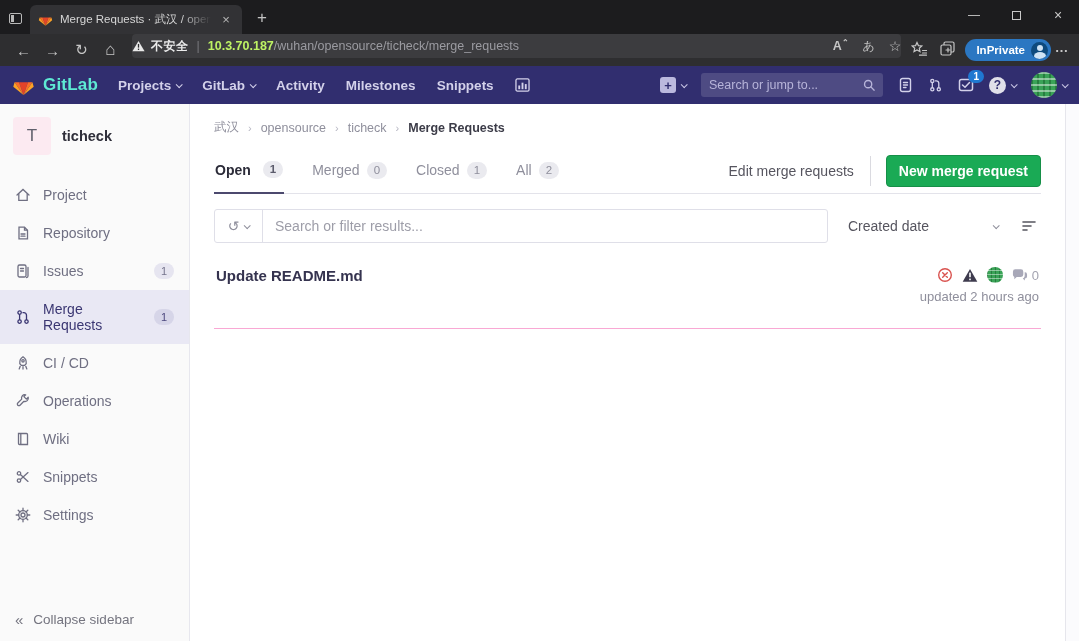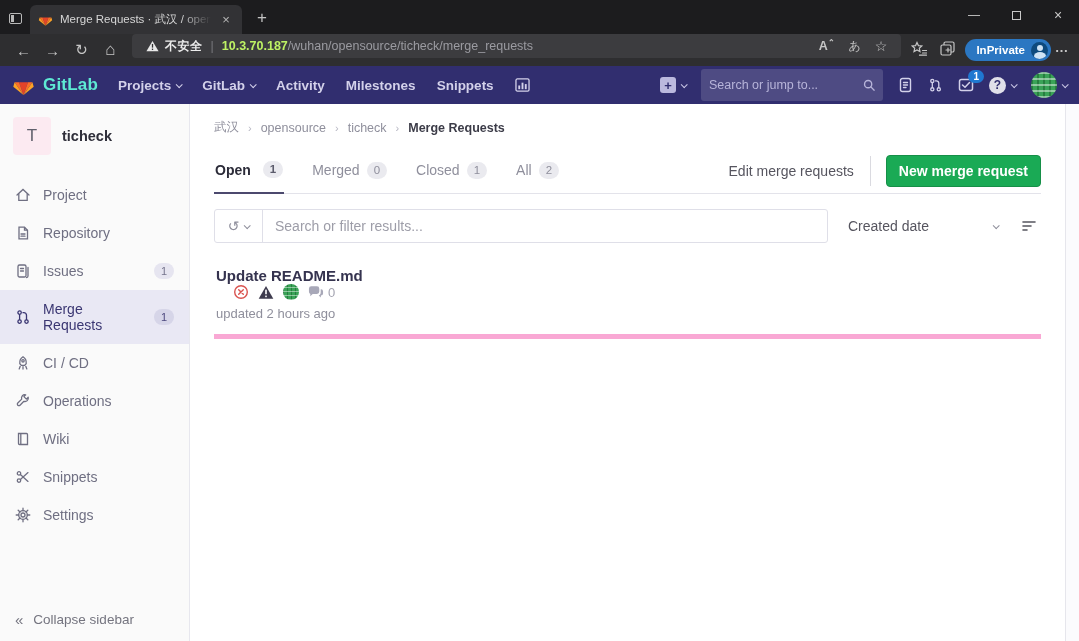--- a/index.html
+++ b/index.html
@@ -17,21 +17,21 @@
                -webkit-mask-image:linear-gradient(90deg,#000 80%,transparent); mask-image:linear-gradient(90deg,#000 80%,transparent); }
   .tab-close { color:#b5b5b5; font-size:13px; width:16px; text-align:center; }
   .newtab { color:#c3c3c3; font-size:17px; margin:0 0 6px 10px; width:20px; text-align:center; }
   .wincontrols { position:absolute; right:0; top:0; height:30px; display:flex; }
   .wincontrols > span { width:42px; height:30px; display:flex; align-items:center; justify-content:center; color:#c9c9c9; font-size:12px; }
   .maxbox { width:9px; height:9px; border:1.2px solid #c9c9c9; display:inline-block; }
 
   
   .toolbar { height:32px; background:#2e2e30; display:flex; align-items:center; padding:0 10px; gap:2px; }
   .navglyph { width:27px; height:26px; display:flex; align-items:center; justify-content:center; color:#c6c6c6; font-size:15px; }
-  .omnibox { flex:1; height:24px; margin:0 8px 8px 6px; background:#3c3c3f; border-radius:4px; display:flex; align-items:center; padding:0 14px; font-size:12.5px; }
+  .omnibox { flex:1; height:24px; margin:0 8px 8px 6px; background:#3c3c3f; border-radius:4px; display:flex; align-items:center; padding:0 0; font-size:12.5px; }
   .warn-tri { margin-right:6px; display:flex; }
   .warn-text { color:#ececec; font-weight:700; font-size:12px; letter-spacing:.5px; }
   .url-sep { color:#77777c; margin:0 8px; }
   .url-host { color:#bef264; font-weight:700; }
   .url-path { color:#9b9ba1; }
   .om-right { margin-left:auto; display:flex; align-items:center; gap:14px; color:#c6c6c6; }
   .ra-a { font-size:12.5px; font-weight:700; }
   .ra-a sup { font-size:8px; }
   .tr-glyph { font-size:12px; }
   .star { font-size:14px; }
@@ -46,21 +46,21 @@
   
   .gl-navbar { height:38px; background:#312e6f; display:flex; align-items:center; padding:0 12px; }
   .brand { display:flex; align-items:center; gap:8px; margin-right:20px; }
   .brand-name { color:#5eead4; font-size:17px; font-weight:700; letter-spacing:.2px; }
   .gl-links { display:flex; align-items:center; gap:21px; }
   .gl-link { color:#d3d1ea; font-size:13.5px; font-weight:600; display:flex; align-items:center; gap:5px; }
   .chev { width:5px; height:5px; border-right:1.5px solid currentColor; border-bottom:1.5px solid currentColor; transform:rotate(45deg) translateY(-1px); display:inline-block; }
   .gl-right { margin-left:auto; display:flex; align-items:center; gap:15px; }
   .plusbox { display:flex; align-items:center; gap:5px; color:#c9c7e6; }
   .plusbox .pb { width:16px; height:16px; border-radius:3px; background:#bbb9de; color:#312e6f; font-weight:700; font-size:13px; display:flex; align-items:center; justify-content:center; }
-  .gl-search { width:182px; height:32px; background:rgba(255,255,255,.14); border-radius:3px; display:flex; align-items:center; padding:0 8px; }
+  .gl-search { width:182px; height:24px; background:rgba(255,255,255,.14); border-radius:3px; display:flex; align-items:center; padding:0 8px; }
   .gl-search input { flex:1; background:transparent; border:0; outline:none; color:#fff; font-size:12.5px; font-family:inherit; min-width:0; }
   .gl-search input::placeholder { color:#b7b4d9; }
   .nav-ico { position:relative; display:flex; align-items:center; }
   .todo-badge { position:absolute; top:-7px; right:-10px; background:#1f78d1; color:#fff; font-size:10px; font-weight:700; border-radius:8px; padding:1px 5px; }
   .help { display:flex; align-items:center; gap:5px; color:#c9c7e6; }
   .help .q { width:17px; height:17px; border-radius:50%; background:rgba(255,255,255,.85); color:#312e6f; font-weight:700; font-size:12px; display:flex; align-items:center; justify-content:center; }
   .gl-avatar-wrap { display:flex; align-items:center; gap:5px; color:#c9c7e6; }
   .gl-avatar { width:26px; height:26px; border-radius:50%; background:#3aa357;
     background-image:repeating-linear-gradient(0deg, rgba(255,255,255,.45) 0 2px, transparent 2px 6px),
                      repeating-linear-gradient(90deg, rgba(20,90,40,.5) 0 2px, transparent 2px 6px); }
@@ -97,21 +97,21 @@
   .filterrow { display:flex; align-items:center; gap:16px; margin-top:15px; }
   .search-box { flex:1; display:flex; align-items:center; height:34px; border:1px solid #dfdfe8; border-radius:3px; background:#fff; }
   .history-btn { height:100%; width:48px; display:flex; align-items:center; justify-content:center; gap:5px; color:#8f8f9c; border-right:1px solid #dfdfe8; font-size:14px; }
   .filter-input { flex:1; border:0; outline:none; padding:0 12px; font-size:14px; color:#333; font-family:inherit; min-width:0; }
   .filter-input::placeholder { color:#9d9da8; }
   .sort-dd { width:158px; display:flex; align-items:center; justify-content:space-between; color:#56555f; font-size:14px; padding:0 4px; }
   .sort-dd .chev { color:#8f8f9c; }
   .sort-dir { display:flex; align-items:center; padding:0 4px; }
 
   .mrlist { margin-top:13px; }
-  .mr-row { display:flex; justify-content:space-between; align-items:flex-start; padding:11px 2px 13px; border-bottom:5px solid #f9a8d4;flex-direction:column; }
+  .mr-row { display:flex; justify-content:space-between; align-items:flex-start; padding:11px 2px 24px; border-bottom:1px solid #f9a8d4; }
   .mr-title { font-size:15px; font-weight:700; color:#35334f; }
   .mr-meta { margin-top:7px; font-size:13px; color:#8f8f9c; }
   .mr-right { display:flex; flex-direction:column; align-items:flex-end; gap:6px; }
   .mr-icons { display:flex; align-items:center; gap:9px; }
   .mr-comments { display:flex; align-items:center; gap:4px; color:#a3a3b0; font-size:13px; }
   .mini-avatar { width:16px; height:16px; border-radius:50%; background:#3aa357;
     background-image:repeating-linear-gradient(0deg, rgba(255,255,255,.45) 0 1.5px, transparent 1.5px 4px),
                      repeating-linear-gradient(90deg, rgba(20,90,40,.5) 0 1.5px, transparent 1.5px 4px); }
   .mr-updated { font-size:13px; color:#8f8f9c; }
 

